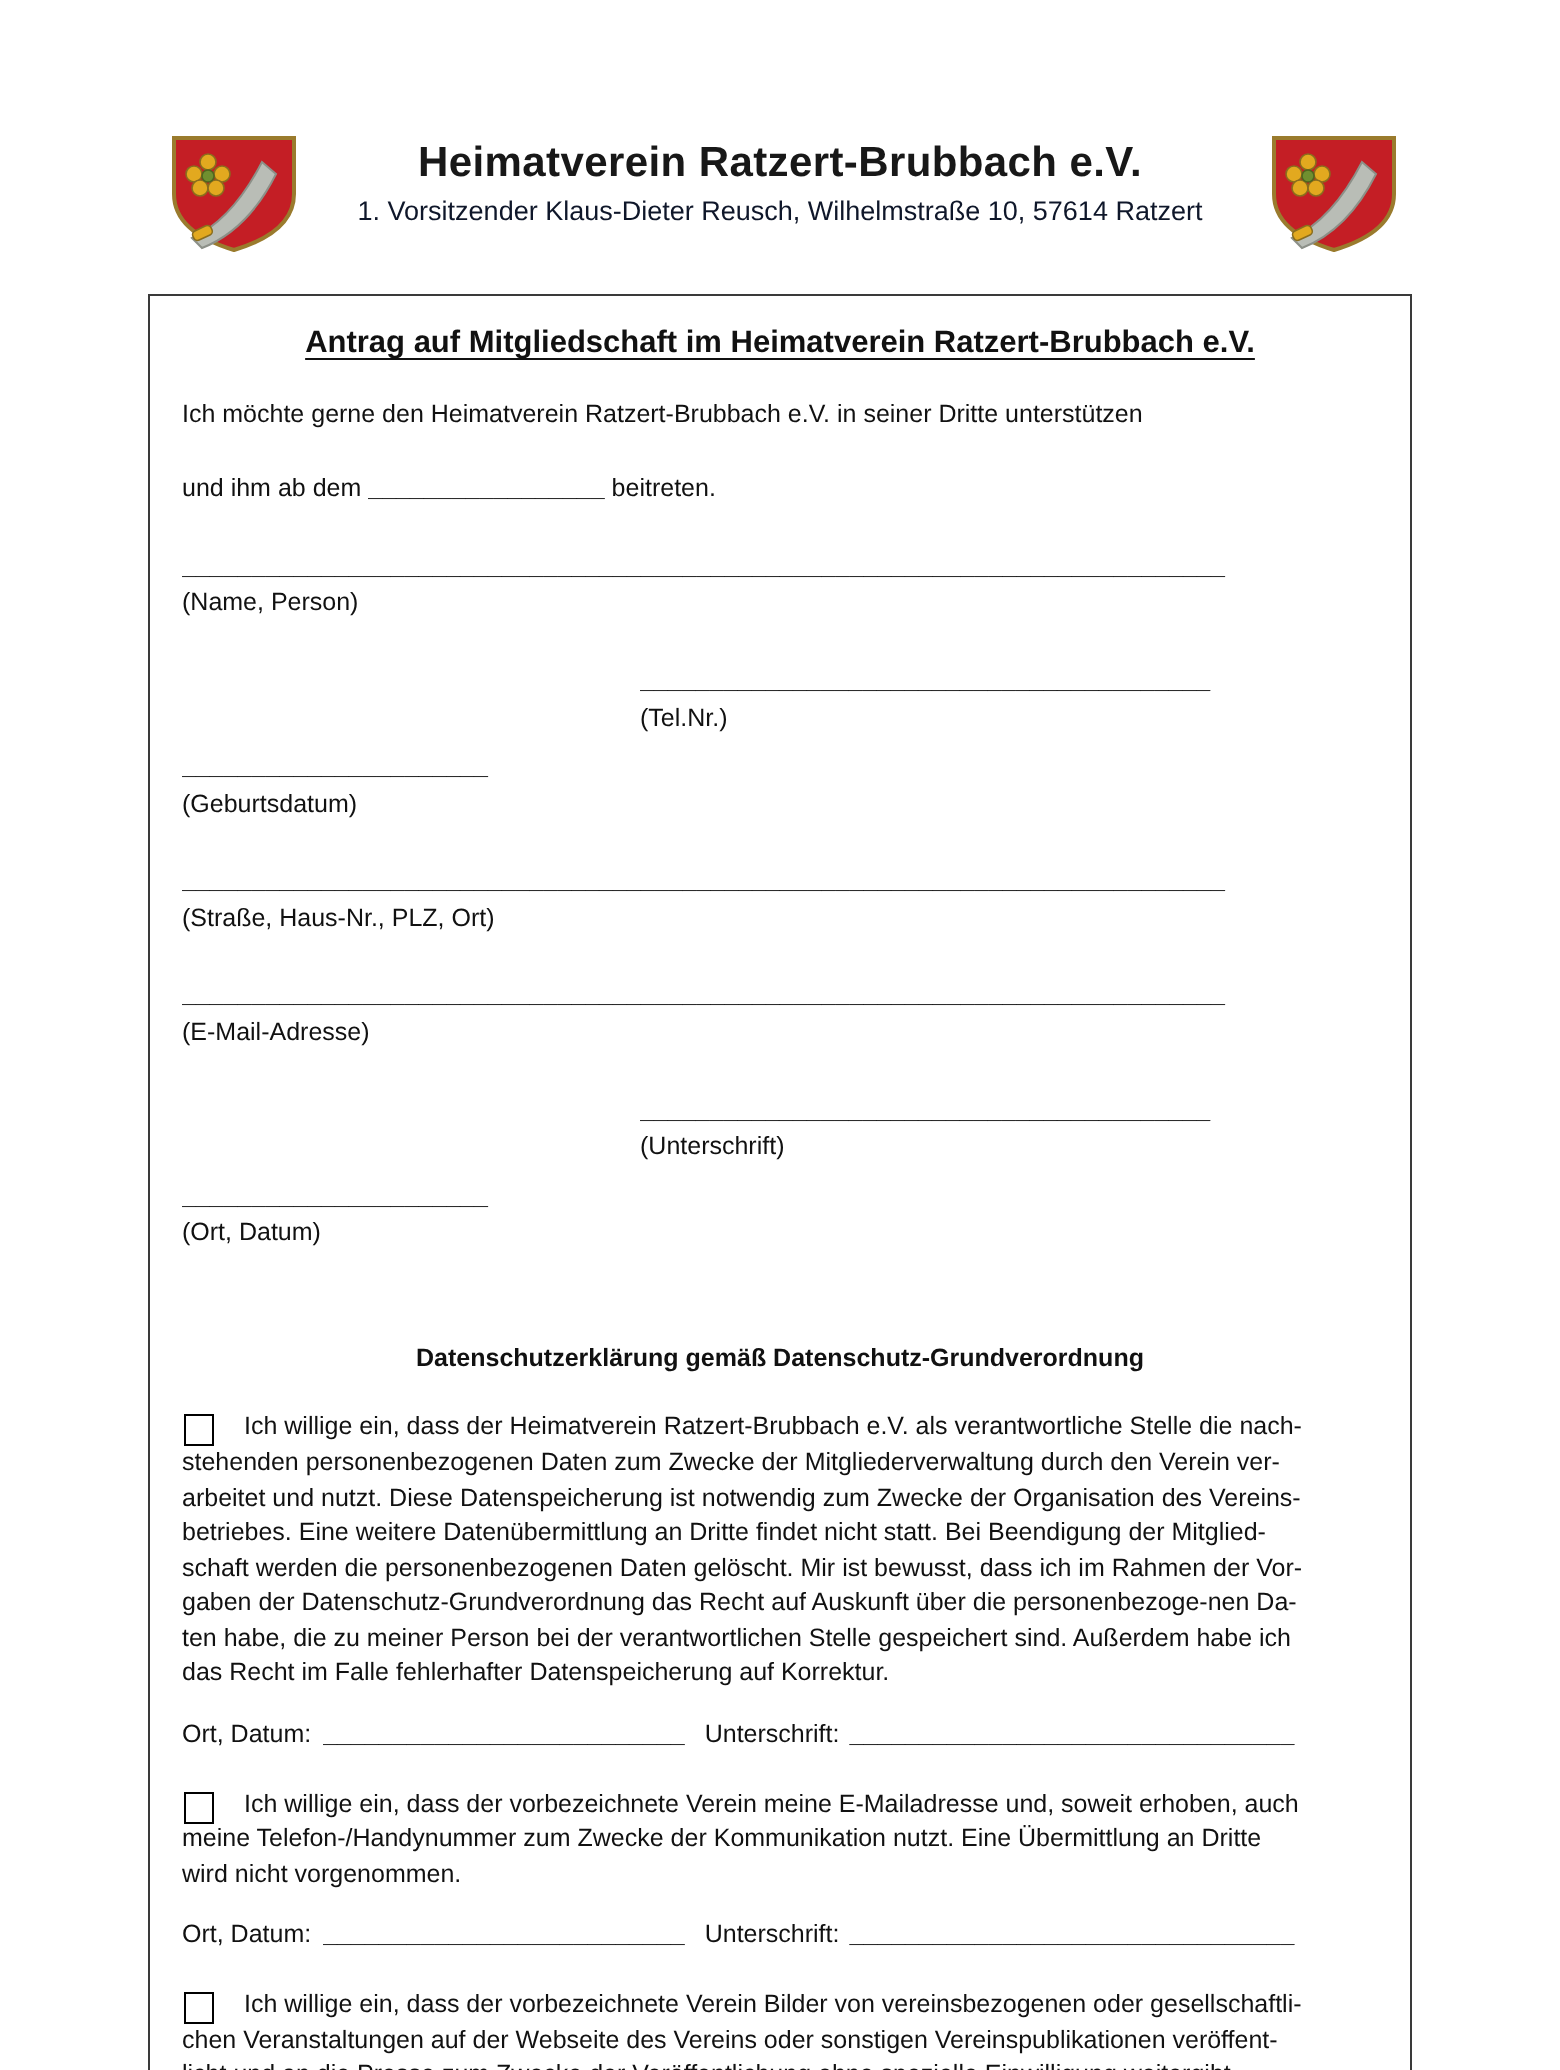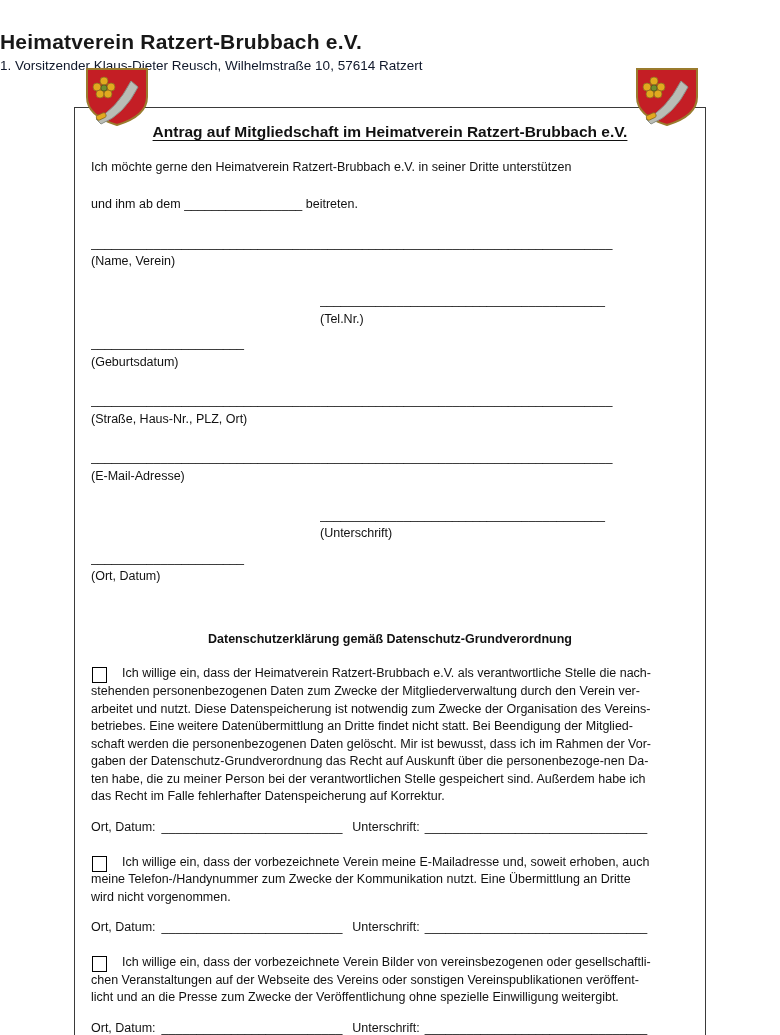--- a/index.html
+++ b/index.html
@@ -6,21 +6,21 @@
   .page {
     position: relative;
     width: 780px;
     height: 1035px;
     background: #ffffff;
     font-family: "Liberation Sans", "DejaVu Sans", sans-serif;
     color: #111111;
     overflow: hidden;
   }
   
-  .header { position: relative; padding-top: 30px; text-align: left; }
+  .header { position: relative; padding-top: 70px; text-align: center; }
   .header h1 {
     margin: 0; font-size: 21px; font-weight: bold; letter-spacing: 0.2px; color: #181818;
   }
   .header .subtitle { margin-top: 4px; font-size: 13.5px; color: #0f172a; }
   .crest { position: absolute; top: 66px; width: 66px; height: 62px; }
   .crest.left  { left: 84px; }
   .crest.right { right: 80px; }
   
   .form-box {
     box-sizing: border-box;
@@ -34,21 +34,21 @@
   .form-title {
     margin: 2px 0 0;
     text-align: center;
     font-size: 15.5px;
     font-weight: bold;
     text-decoration: underline;
     text-underline-offset: 3px;
   }
   .intro { margin: 18px 0 0; }
   .join-line { margin-top: 20px; }
-  .blank, .blank-line { white-space: nowrap; overflow: hidden; color: #111; }
+  .blank, .blank-line { white-space: nowrap; overflow: hidden; color: #111; font-weight: bold; }
   .field-group { margin-top: 21px; }
   .field-label { margin-top: 1px; }
   .field-row { display: flex; }
   .col-left { width: 229px; flex: none; margin-top: 43px; }
   .col-right { flex: 1 1 auto; }
   
   .privacy-heading {
     margin-top: 45px;
     text-align: center;
     font-weight: bold;
@@ -116,21 +116,21 @@
     <p class="intro">Ich möchte gerne den Heimatverein Ratzert-Brubbach e.V. in seiner Dritte unterstützen</p>
 
     <p class="intro join-line">
       <span>und ihm ab dem</span>
       <span class="blank">_________________</span>
       <span>beitreten.</span>
     </p>
 
     <div class="field-group">
       <div class="blank-line">___________________________________________________________________________</div>
-      <div class="field-label">(Name, Verein)</div>
+      <div class="field-label">(Name, Person)</div>
     </div>
 
     <div class="field-row field-group">
       <div class="col-left">
         <div class="blank-line">______________________</div>
         <div class="field-label">(Geburtsdatum)</div>
       </div>
       <div class="col-right">
         <div class="blank-line">_________________________________________</div>
         <div class="field-label">(Tel.Nr.)</div>

